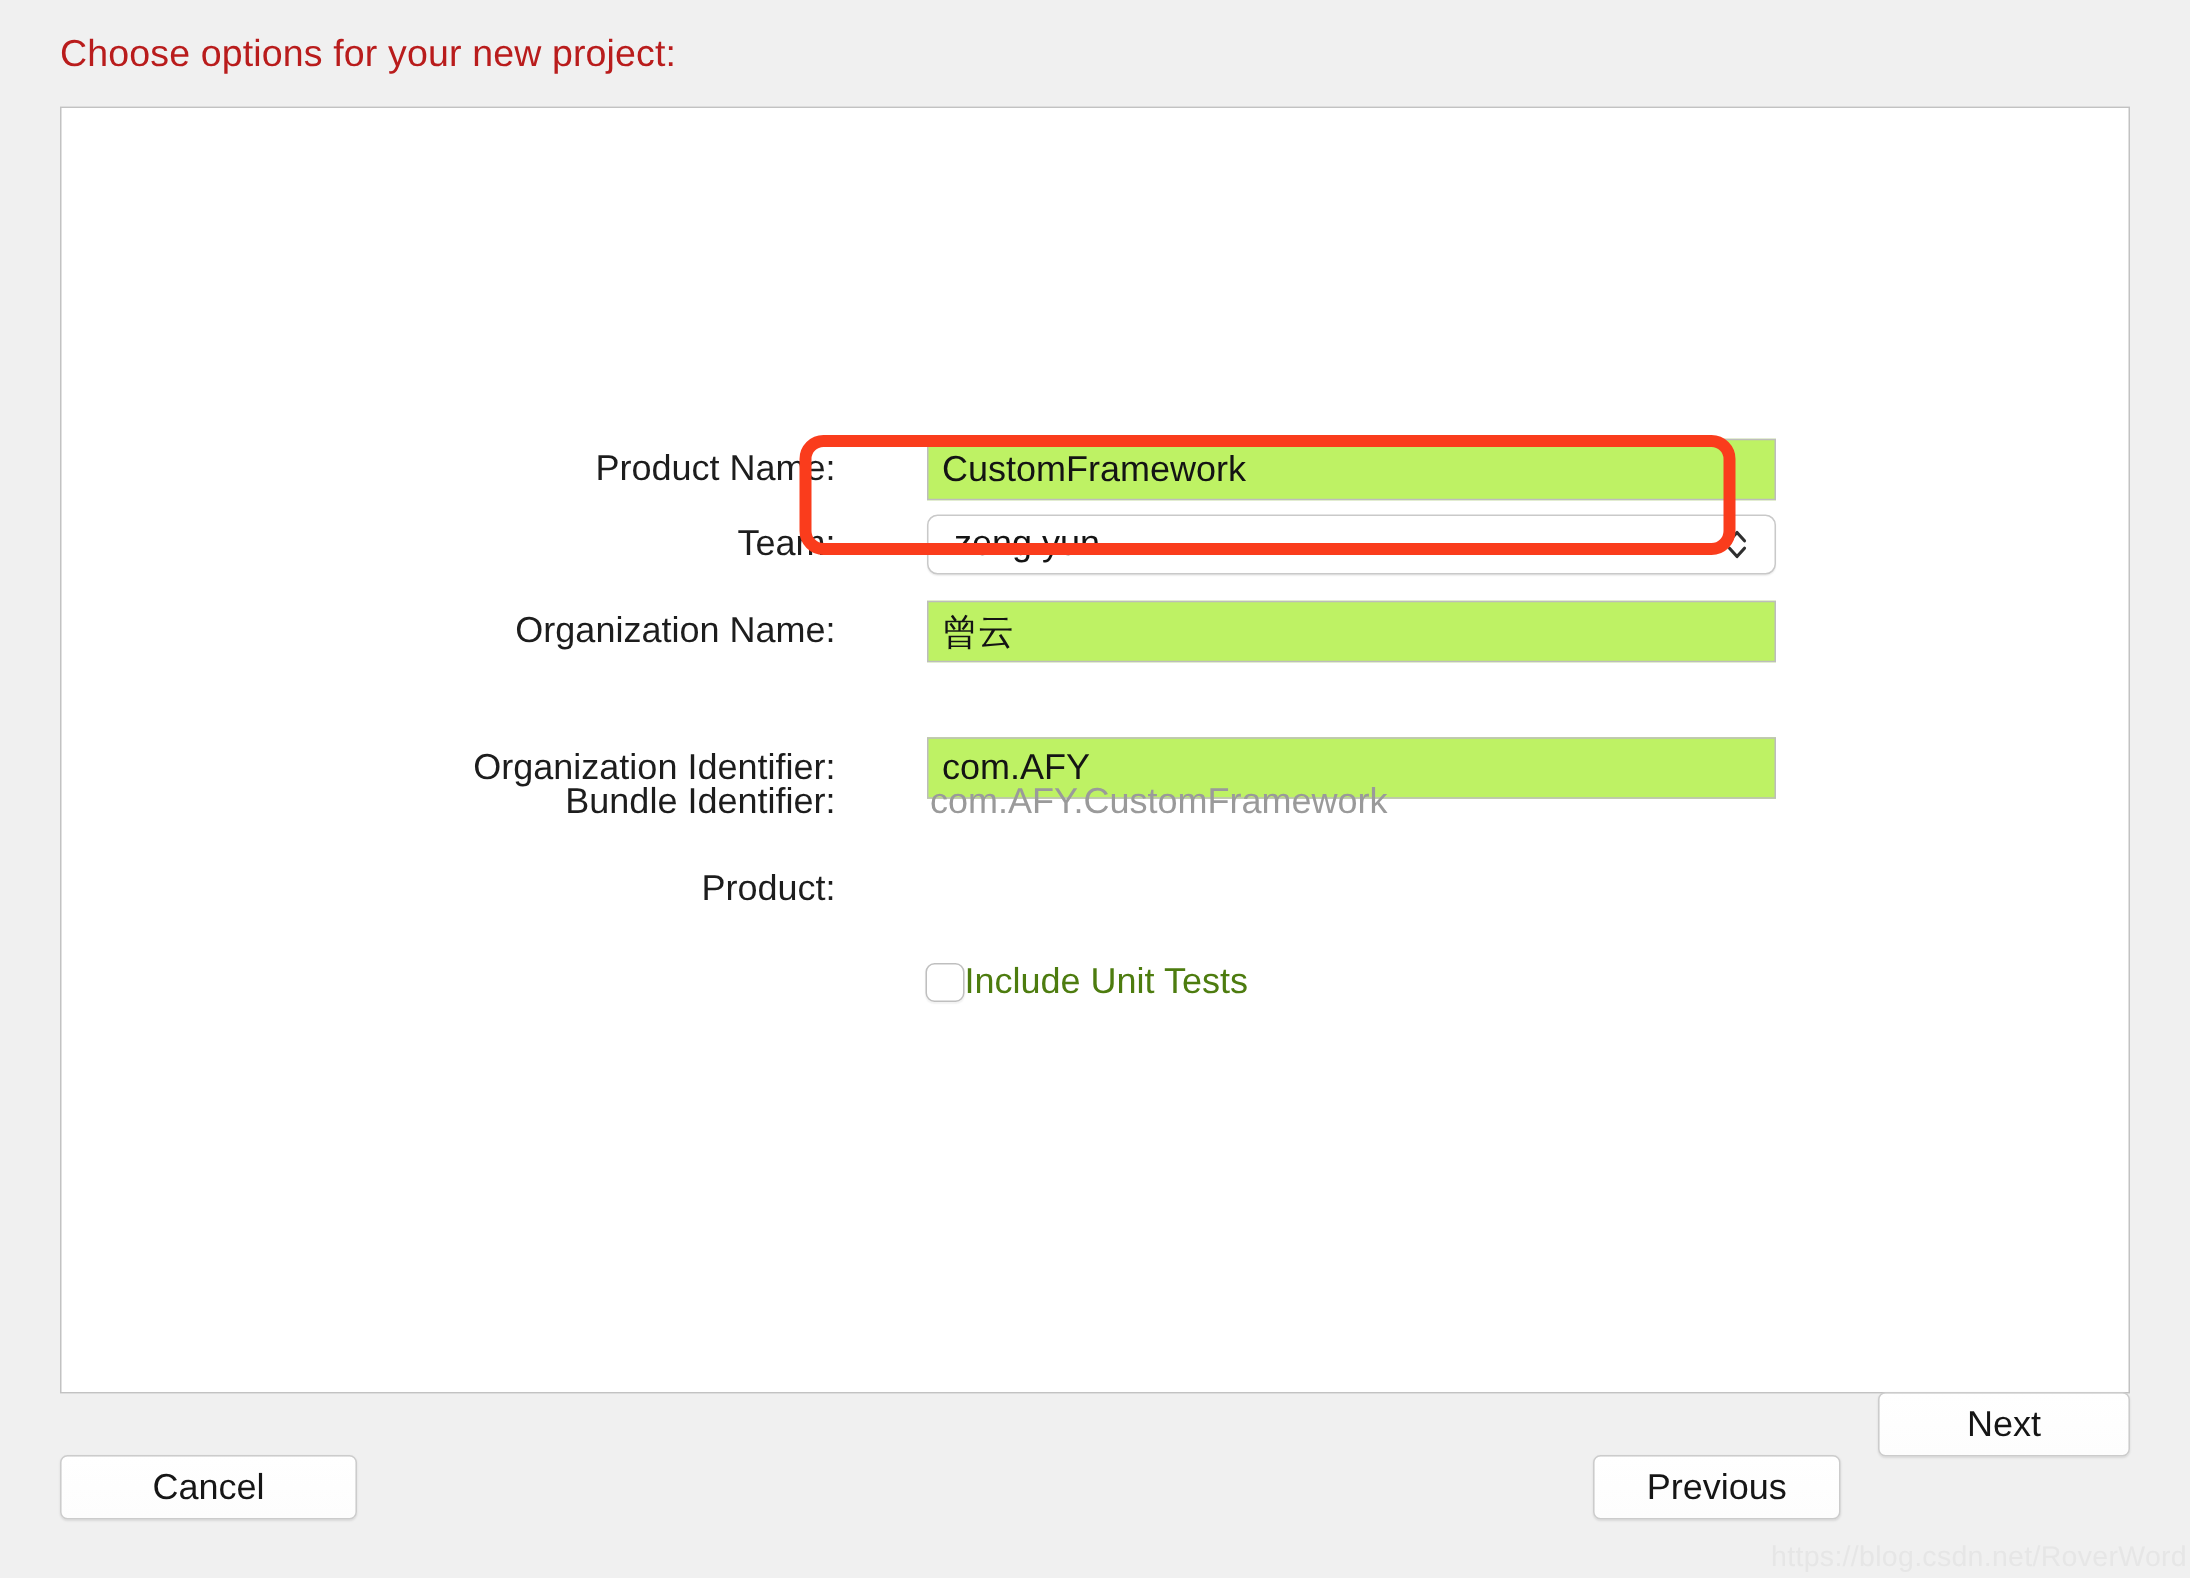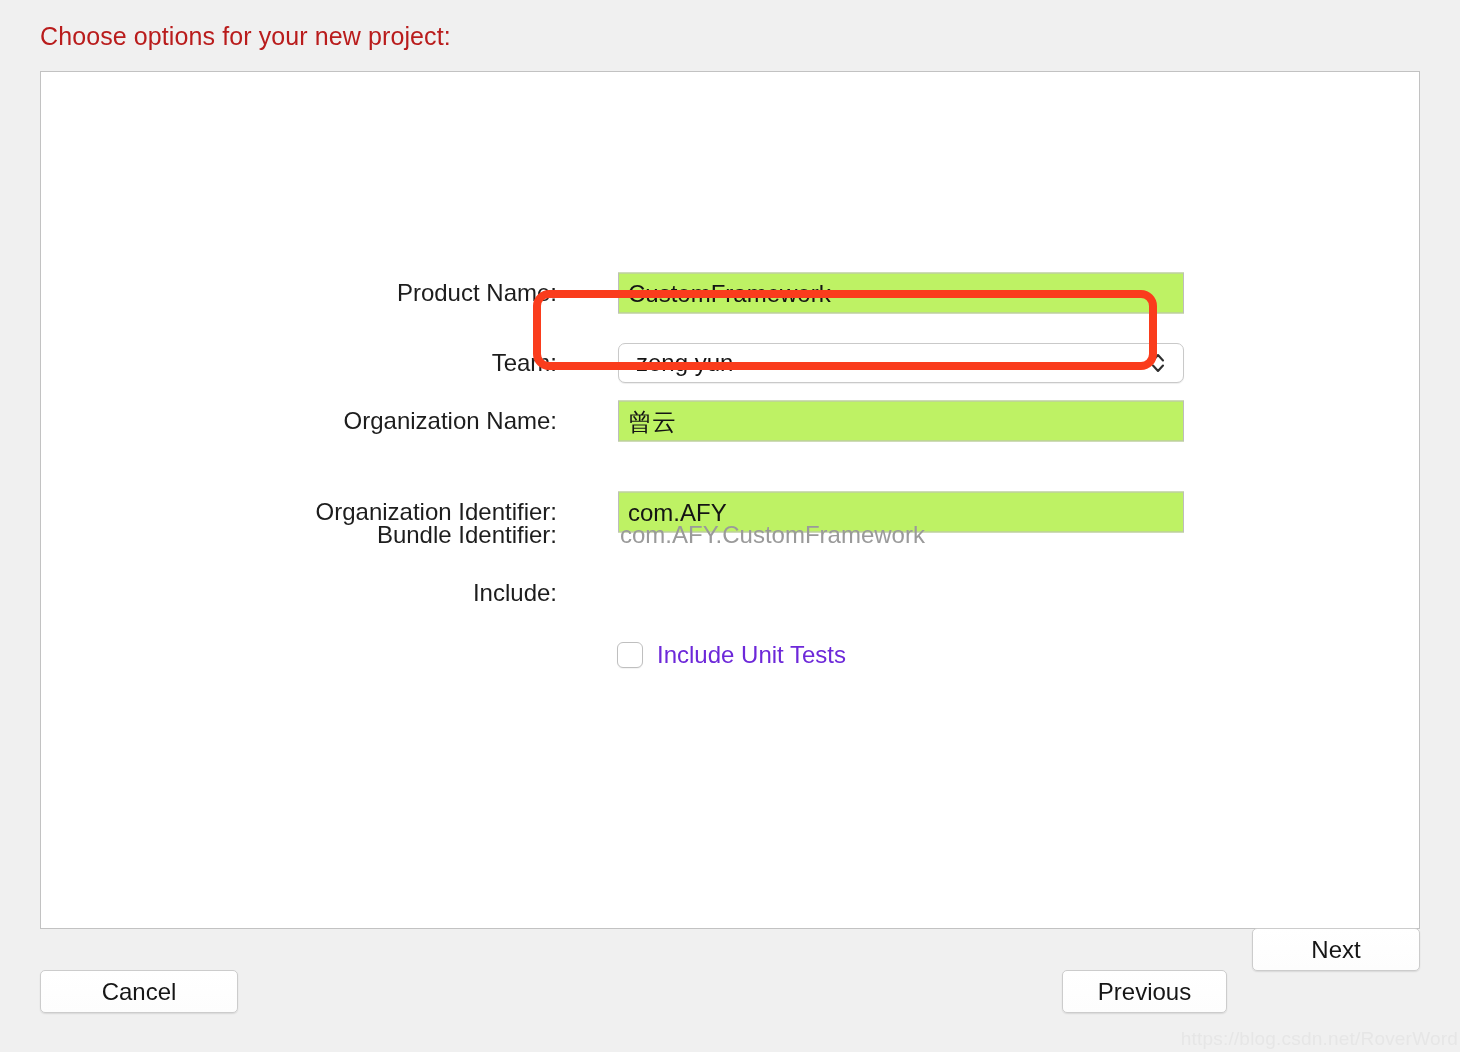--- a/index.html
+++ b/index.html
@@ -141,22 +141,21 @@
     height: 26px;
     box-sizing: border-box;
     border: 1px solid #bfbfbf;
     border-radius: 6px;
     background: #fff;
     box-shadow: 0 1px 1px rgba(0,0,0,0.05);
     flex: 0 0 auto;
   }
   .checkbox-label {
     font-size: 24px;
-    color: #6d28d9;
-    margin-left: 14px;
+    color: #4d7c0f;
     white-space: nowrap;
   }
 
   
   #product-name-highlight {
     position: absolute;
     left: 533px;
     top: 290px;
     width: 624px;
     height: 80px;
@@ -202,21 +201,21 @@
 </style>
 </head>
 <body>
 
 <div id="prompt-heading">Choose options for your new project:</div>
 
 <div id="options-panel">
 
   <div id="options-form">
 
-    <div class="form-row" style="top:201px;">
+    <div class="form-row" style="top:221px;">
       <div class="field-label">Product Name:</div>
       <input class="text-field" type="text" value="CustomFramework" style="">
     </div>
 
     <div class="form-row" style="top:271px;">
       <div class="field-label">Team:</div>
       <div class="popup-button">
         <span class="popup-value">zeng yun</span>
         <span class="stepper-icon">
           <svg width="16" height="26" viewBox="0 0 16 26" aria-hidden="true">
@@ -236,21 +235,21 @@
       <div class="field-label">Organization Identifier:</div>
       <input class="text-field" type="text" value="com.AFY" style="">
     </div>
 
     <div class="form-row" style="top:443px;">
       <div class="field-label">Bundle Identifier:</div>
       <div class="static-value">com.AFY.CustomFramework</div>
     </div>
 
     <div class="form-row" style="top:501px;">
-      <div class="field-label">Include:</div>
+      <div class="field-label">Product:</div>
     </div>
 
     <div class="form-row" style="top:563px;">
       <div class="checkbox-wrap">
         <span class="checkbox-box"></span>
         <span class="checkbox-label">Include Unit Tests</span>
       </div>
     </div>
 
   </div>

